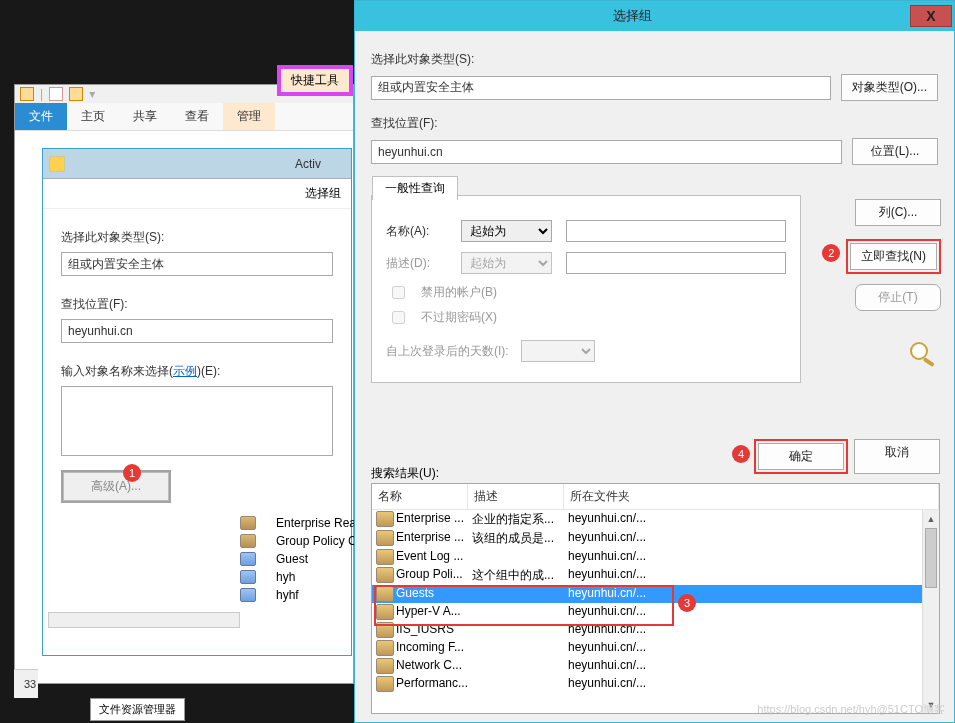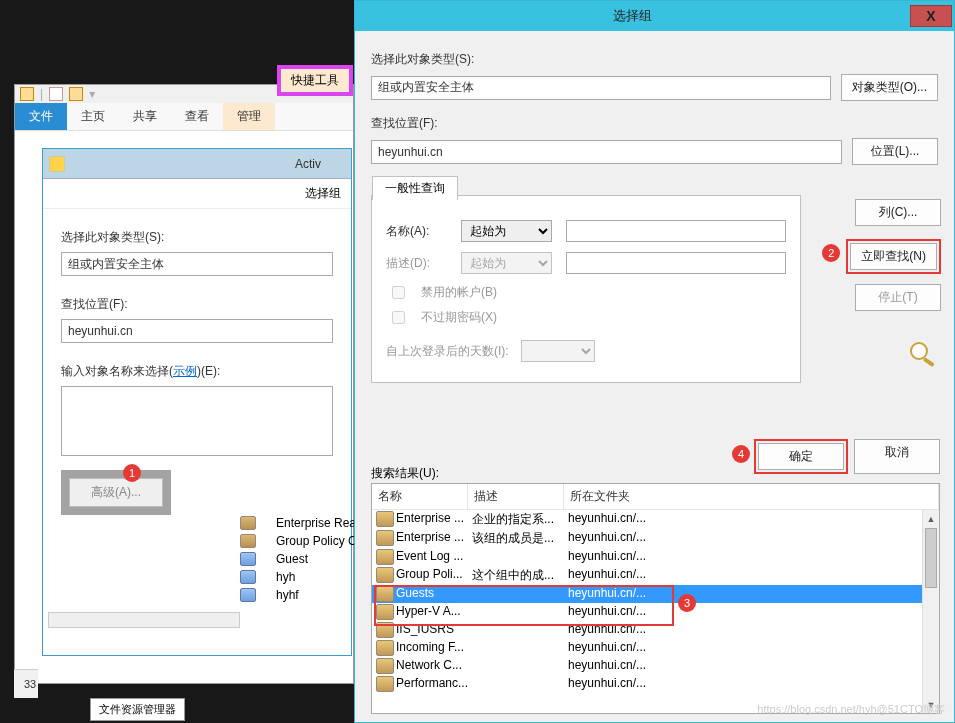--- a/index.html
+++ b/index.html
@@ -18,21 +18,21 @@
     .back-dialog { position: absolute; left: 42px; top: 148px; width: 310px; height: 508px; background: #fff; border: 1px solid #3a9ecf; }
     .back-dialog-title { background: #bdd6e5; height: 30px; display:flex; align-items:center; border-bottom:1px solid #aac; }
     .back-dialog-title-inner { padding: 5px 10px; color:#333; flex:1; text-align: right; padding-right: 30px;}
     .back-dialog-icon { width:16px;height:16px; background:#ffd24d; margin-left:6px; border:1px solid #cc9;}
     .back-dialog-sub { text-align:right; padding:6px 10px; background:#fff; border-bottom:1px solid #eee;}
     .bd-body { padding: 12px 18px; }
     .bd-label { margin: 8px 0 6px; color:#333; }
     .bd-input { width:100%; border:1px solid #a9a9a9; padding:4px 6px; background:#fff; color:#333;}
     .bd-link { color: #06c; text-decoration: underline; }
     .bd-textarea { width:100%; height:70px; border:1px solid #a9a9a9; margin-top:6px;}
-    .bd-adv-box { border:8px solid #a3a3a3; padding:0; margin-top:14px; width:110px; }
+    .bd-adv-box { border:2px solid #a3a3a3; padding:0; margin-top:14px; width:110px; }
     .bd-adv-btn { width:100%; padding:5px 0; background:#efefef; border:1px solid #bbb; color:#888; text-align:center;}
     .circle-marker { width:18px;height:18px; border-radius:50%; background:#e53935; color:#fff; display:inline-flex; align-items:center; justify-content:center; font-size:11px; position:absolute;}
     
     
     .tree-area { position:absolute; left:240px; top:514px; width:115px; }
     .tree-item { display:flex; align-items:center; gap:20px; padding:2px 0; white-space:nowrap; overflow:hidden;}
     .tree-ico { width:16px;height:14px; background:linear-gradient(#d8b978,#b89050); border-radius:2px; border:1px solid #987; flex-shrink:0;}
     .tree-ico.user { background:linear-gradient(#9ec5f5,#6ba0e0); border-color:#679;}
     .tree-scroll { height:16px; background:#efefef; border:1px solid #ccc; margin-top:8px; width:192px; margin-left:-192px;}
     
@@ -42,21 +42,21 @@
     
     .dlg { position: absolute; left: 354px; top: 0; width: 601px; height: 723px; background: #f0f0f0; border: 1px solid #39b4d1; }
     .dlg-titlebar { background: #39c1e0; height: 30px; display:flex; align-items:center; }
     .dlg-title { flex:1; text-align:center; color:#222; font-size:13px;}
     .dlg-close { width:42px; height:22px; margin-right:2px; margin-top:0; background:#c75050; color:#222; display:flex; align-items:center; justify-content:center; font-family: Arial; font-size:14px; font-weight:bold; border:1px solid #9c3a3a;}
     .dlg-body { padding: 12px 16px; }
     .row-label { margin: 8px 0 6px; color:#333; }
     .row-flex { display:flex; gap:10px; align-items:center;}
     .txt-input { flex:1; border:1px solid #a9a9a9; padding:4px 6px; background:#fff; color:#333; }
     .btn { min-width:86px; padding:4px 10px; background:#fdfdfd; border:1px solid #acacac; color:#222; text-align:center;}
-    .btn.disabled { color:#999; }
+    .btn.disabled { color:#999;border-radius:7px; }
     .tabset { margin-top: 14px; border:1px solid #c0c0c0; background:#fff; padding: 14px 14px 20px; position:relative;}
     .tabset .tablabel { position:absolute; top:-20px; left:0; background:#fff; border:1px solid #c0c0c0; border-bottom:none; padding:3px 12px;}
     .form-row { display:flex; align-items:center; gap:14px; margin: 10px 0;}
     .form-row .flabel { width:64px; color:#333;}
     .form-row.disabled .flabel { color: #999;}
     .sel { border:1px solid #a9a9a9; padding:2px 4px; width:94px; background:#efefef;}
     .long-input { width:230px; border:1px solid #a9a9a9; padding:3px; background:#fff;}
     .cbx { display:flex; align-items:center; gap:16px; margin:8px 0; color:#999;padding-left:6px;}
     .cbx input { width:13px;height:13px;}
     .days-row { display:flex; align-items:center; gap:12px; margin-top:14px;}

